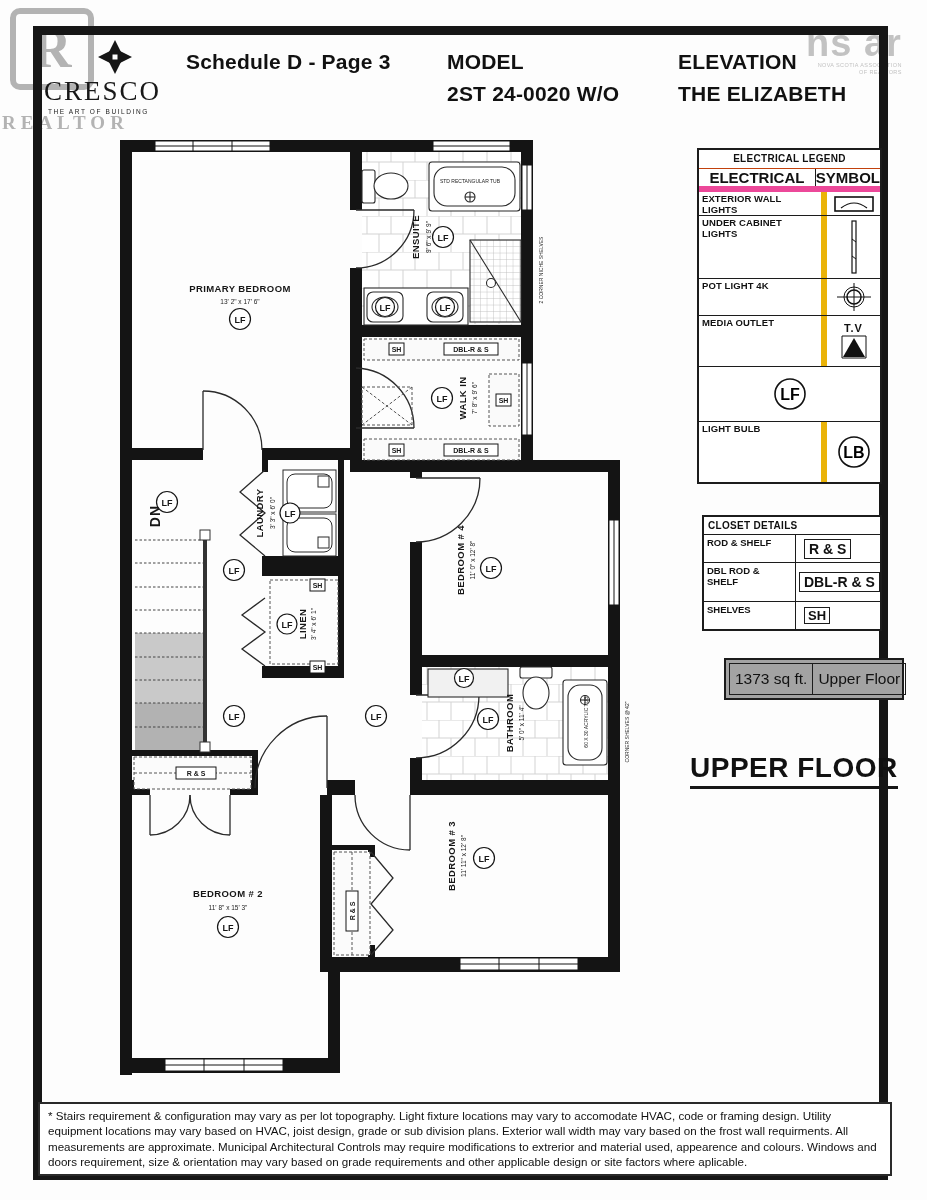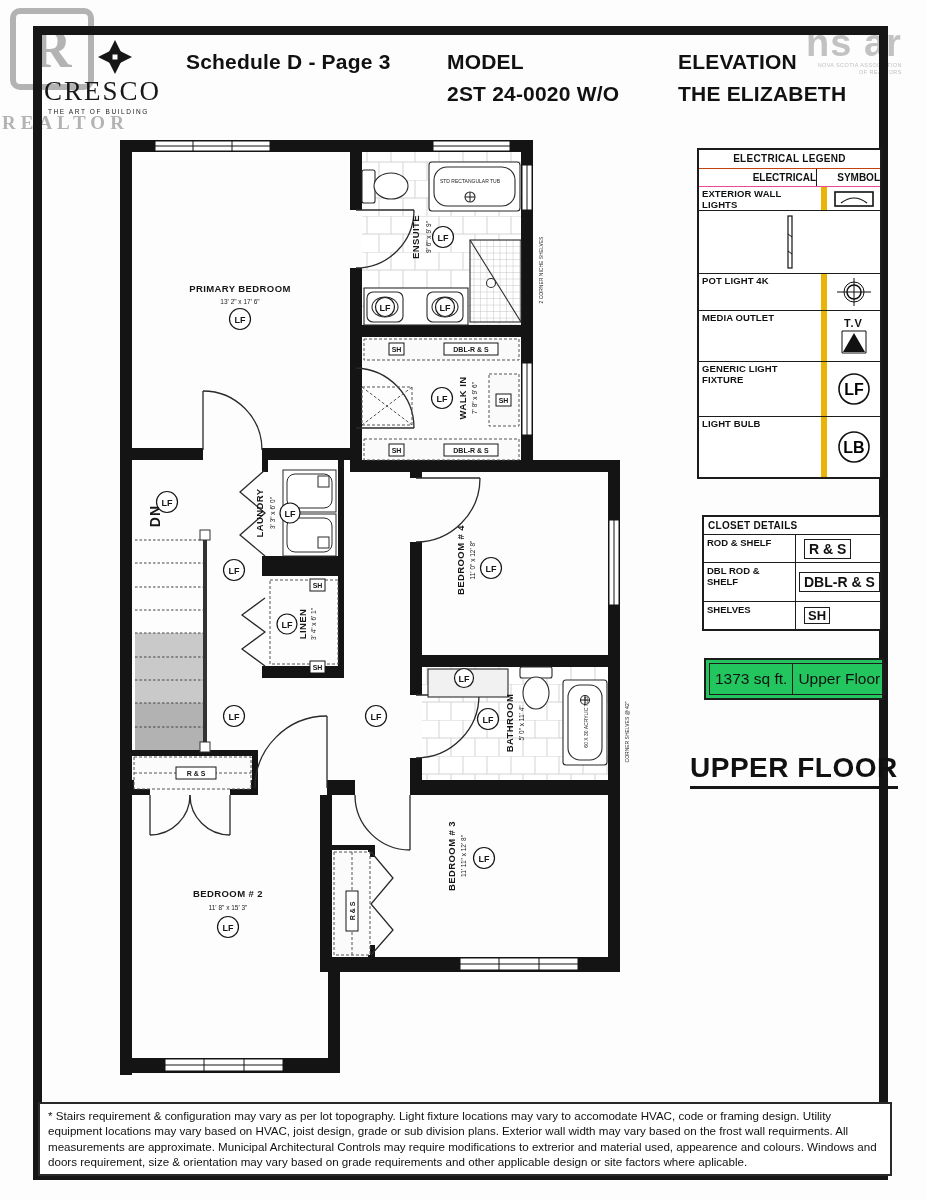--- a/index.html
+++ b/index.html
@@ -19,39 +19,39 @@
          box-sizing:border-box;z-index:2;pointer-events:none}
   .z3{z-index:3}
   
   .h-sched{font-size:21px;font-weight:bold;letter-spacing:.2px}
   .h-big{font-size:21px;font-weight:bold;letter-spacing:.2px}
   .cresco-name{font-family:"Liberation Serif",serif;font-size:27px;letter-spacing:2px;color:#181818}
   .cresco-tag{font-size:6.5px;letter-spacing:1.6px;color:#222}
   
   .legend{left:697px;top:148px;width:181px;border:2px solid #1c1c1c;background:#fff;font-weight:bold}
   .lg-title{height:18px;line-height:18px;text-align:center;font-size:10px;border-bottom:1px solid #c2410c;letter-spacing:.3px}
-  .lg-head{display:flex;height:17px;line-height:17px;font-size:10px;border-bottom:1px solid #ec4899;text-align:right}
+  .lg-head{display:flex;height:17px;line-height:17px;font-size:15px;border-bottom:6px solid #ec4899;text-align:center}
   .lg-head span:first-child{width:117px;border-right:1px solid #1c1c1c}
   .lg-head span:last-child{flex:1}
   .lg-row{display:flex;border-bottom:1px solid #1c1c1c}
   .lg-row:last-child{border-bottom:none}
   .lg-label{width:117px;border-right:6px solid #eab308;font-size:9.5px;line-height:1.15;
             padding:2px 2px 0 3px;letter-spacing:.1px}
   .lg-sym{flex:1;display:flex;align-items:center;justify-content:center;flex-direction:column}
   
   .closet{left:702px;top:515px;width:176px;border:2px solid #1c1c1c;background:#fff;font-weight:bold}
   .cl-title{height:17px;line-height:17px;font-size:10px;border-bottom:1px solid #1c1c1c;padding-left:4px;letter-spacing:.3px}
   .cl-row{display:flex;border-bottom:1px solid #1c1c1c;align-items:center}
   .cl-row:last-child{border-bottom:none}
   .cl-label{width:86px;border-right:1px solid #1c1c1c;font-size:9.5px;padding:2px 2px 14px 3px;align-self:stretch}
   .cl-tagcell{flex:1;display:flex;align-items:center;justify-content:flex-start;padding-left:8px}
   .tag{border:1.5px solid #1c1c1c;padding:1px 4px;font-size:14px;font-weight:bold;background:#fff}
   .tag-sm{font-size:13px;padding:0 3px}
   
-  .area{left:704px;top:658px;width:176px;border:2px solid #1c1c1c;display:flex;background:#22c55e}
+  .area{left:724px;top:658px;width:176px;border:2px solid #1c1c1c;display:flex;background:#a3a3a3}
   .area-in{border:1px solid #1c1c1c;margin:3px;display:flex;flex:1}
   .area-cell{font-size:15.5px;padding:6px 5px;white-space:nowrap}
   .area-cell:first-child{border-right:1px solid #1c1c1c}
   .floor-title{left:690px;top:752px;font-size:28px;font-weight:bold;letter-spacing:.5px;
                border-bottom:3px solid #161616;padding-bottom:2px}
   
   .footer{left:38px;top:1102px;width:834px;height:62px;border:2px solid #2a2a2a;
           padding:4px 8px;font-size:11.6px;line-height:1.33;box-sizing:content-box;background:#fff}
   
   .rn{font:bold 9.5px "Liberation Sans",sans-serif;letter-spacing:.4px;text-anchor:middle;fill:#161616}
@@ -488,20 +488,21 @@
     <div class="lg-row" style="height:23px">
       <div class="lg-label">EXTERIOR WALL LIGHTS</div>
       <div class="lg-sym">
         <svg width="44" height="20">
             <rect x="3" y="3" width="38" height="14" fill="none" stroke="#111" stroke-width="1.6"></rect>
             <path d="M9 14 Q22 4 35 14" fill="none" stroke="#111" stroke-width="1.2"></path>
           </svg>
       </div>
     </div>
     <div class="lg-row" style="height:62px">
+      <div class="lg-label">UNDER CABINET LIGHTS</div>
       <div class="lg-sym">
         <svg width="14" height="56">
             <rect x="5" y="2" width="4" height="52" fill="none" stroke="#111" stroke-width="1.2"></rect>
             <line x1="5" y1="20" x2="9" y2="23" stroke="#111"></line>
             <line x1="5" y1="37" x2="9" y2="40" stroke="#111"></line>
           </svg>
       </div>
     </div>
     <div class="lg-row" style="height:36px">
       <div class="lg-label">POT LIGHT 4K</div>
@@ -518,21 +519,20 @@
       <div class="lg-label">MEDIA OUTLET</div>
       <div class="lg-sym">
         <div style="font-size:11px;font-weight:bold;letter-spacing:1px">T.V</div>
         <svg width="34" height="26">
             <path d="M5 2 H29 V24 H5 Z" fill="none" stroke="#111"></path>
             <path d="M17 4 L28 23 L6 23 Z" fill="#111"></path>
           </svg>
       </div>
     </div>
     <div class="lg-row" style="height:54px">
-      <div class="lg-label">GENERIC LIGHT FIXTURE</div>
       <div class="lg-sym">
         <svg width="40" height="40">
             <circle cx="20" cy="20" r="15" fill="none" stroke="#111" stroke-width="1.6"></circle>
             <text x="20" y="26" text-anchor="middle" style="font:bold 16px 'Liberation Sans',sans-serif">LF</text>
           </svg>
       </div>
     </div>
     <div class="lg-row" style="height:60px">
       <div class="lg-label">LIGHT BULB</div>
       <div class="lg-sym">

